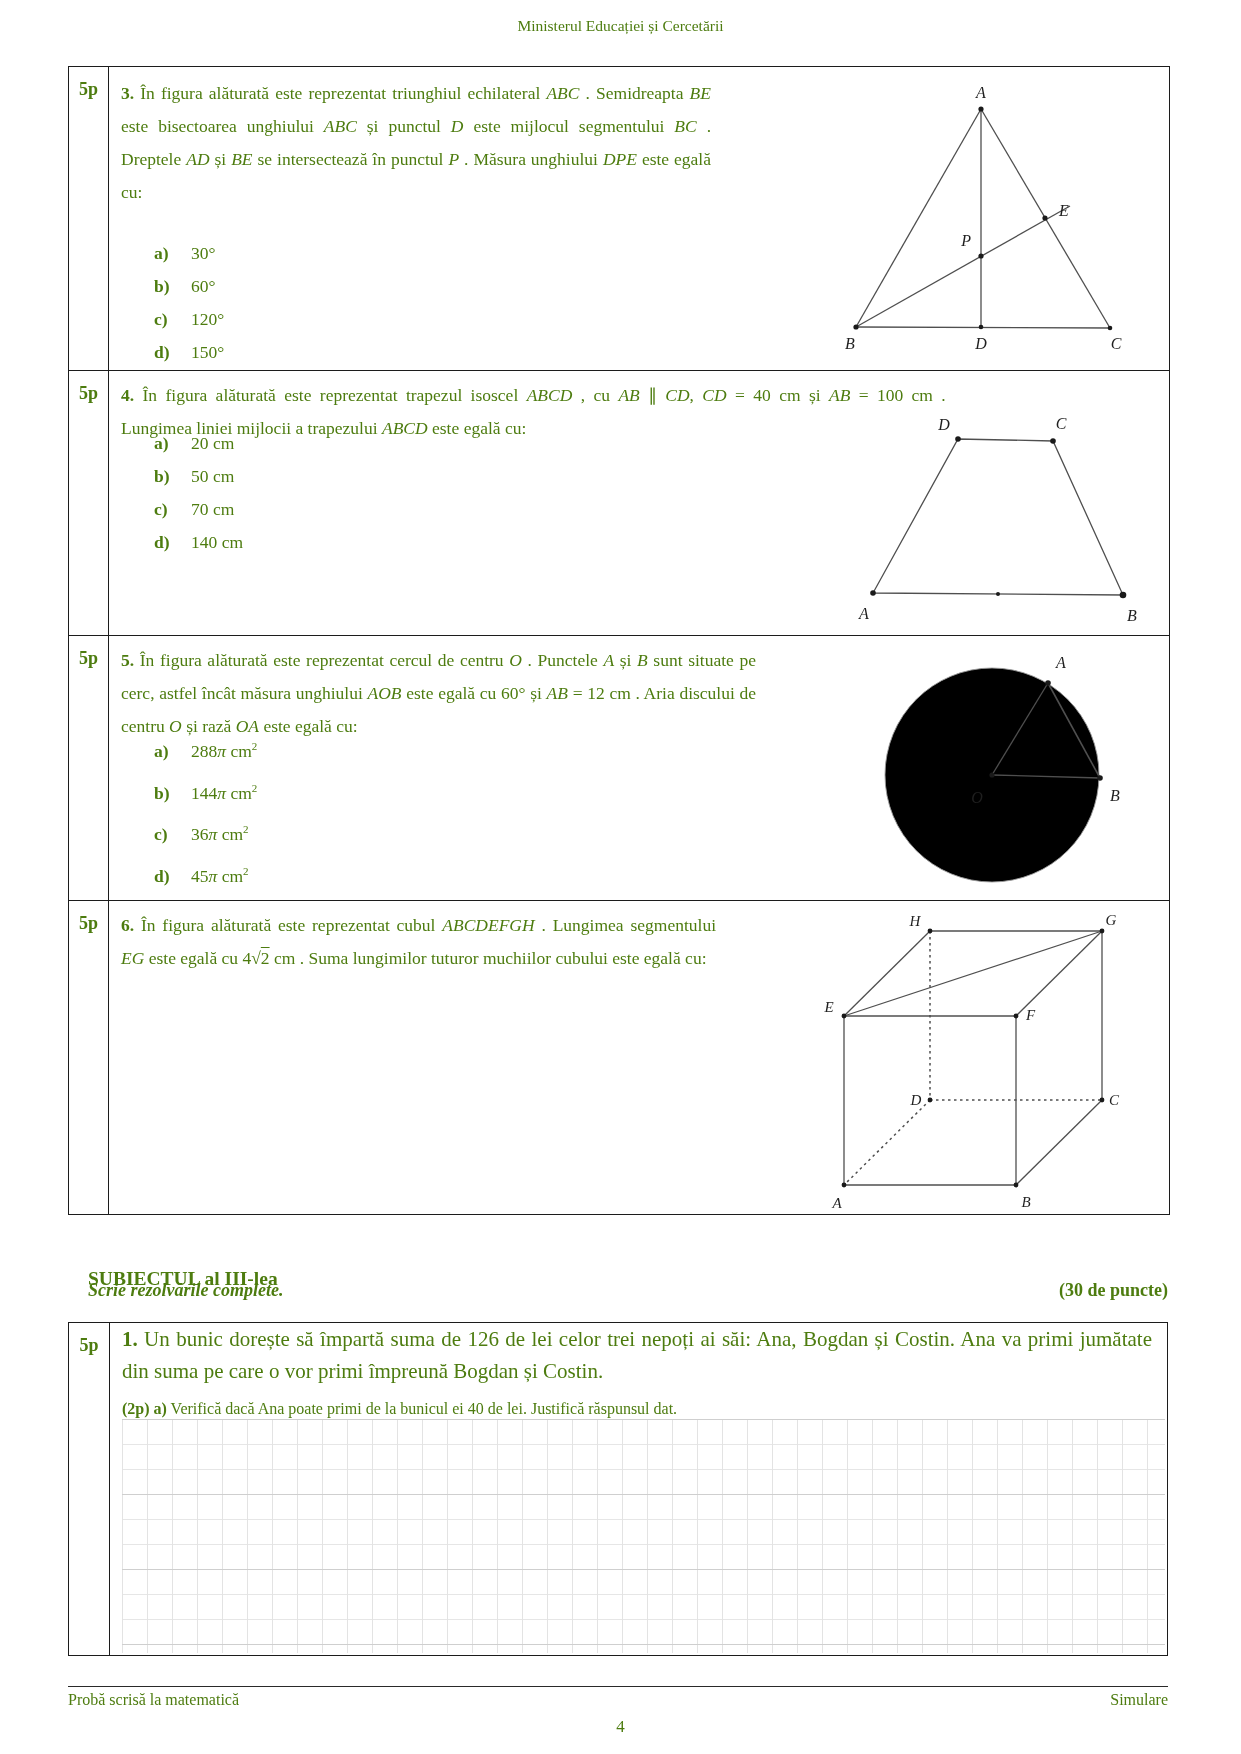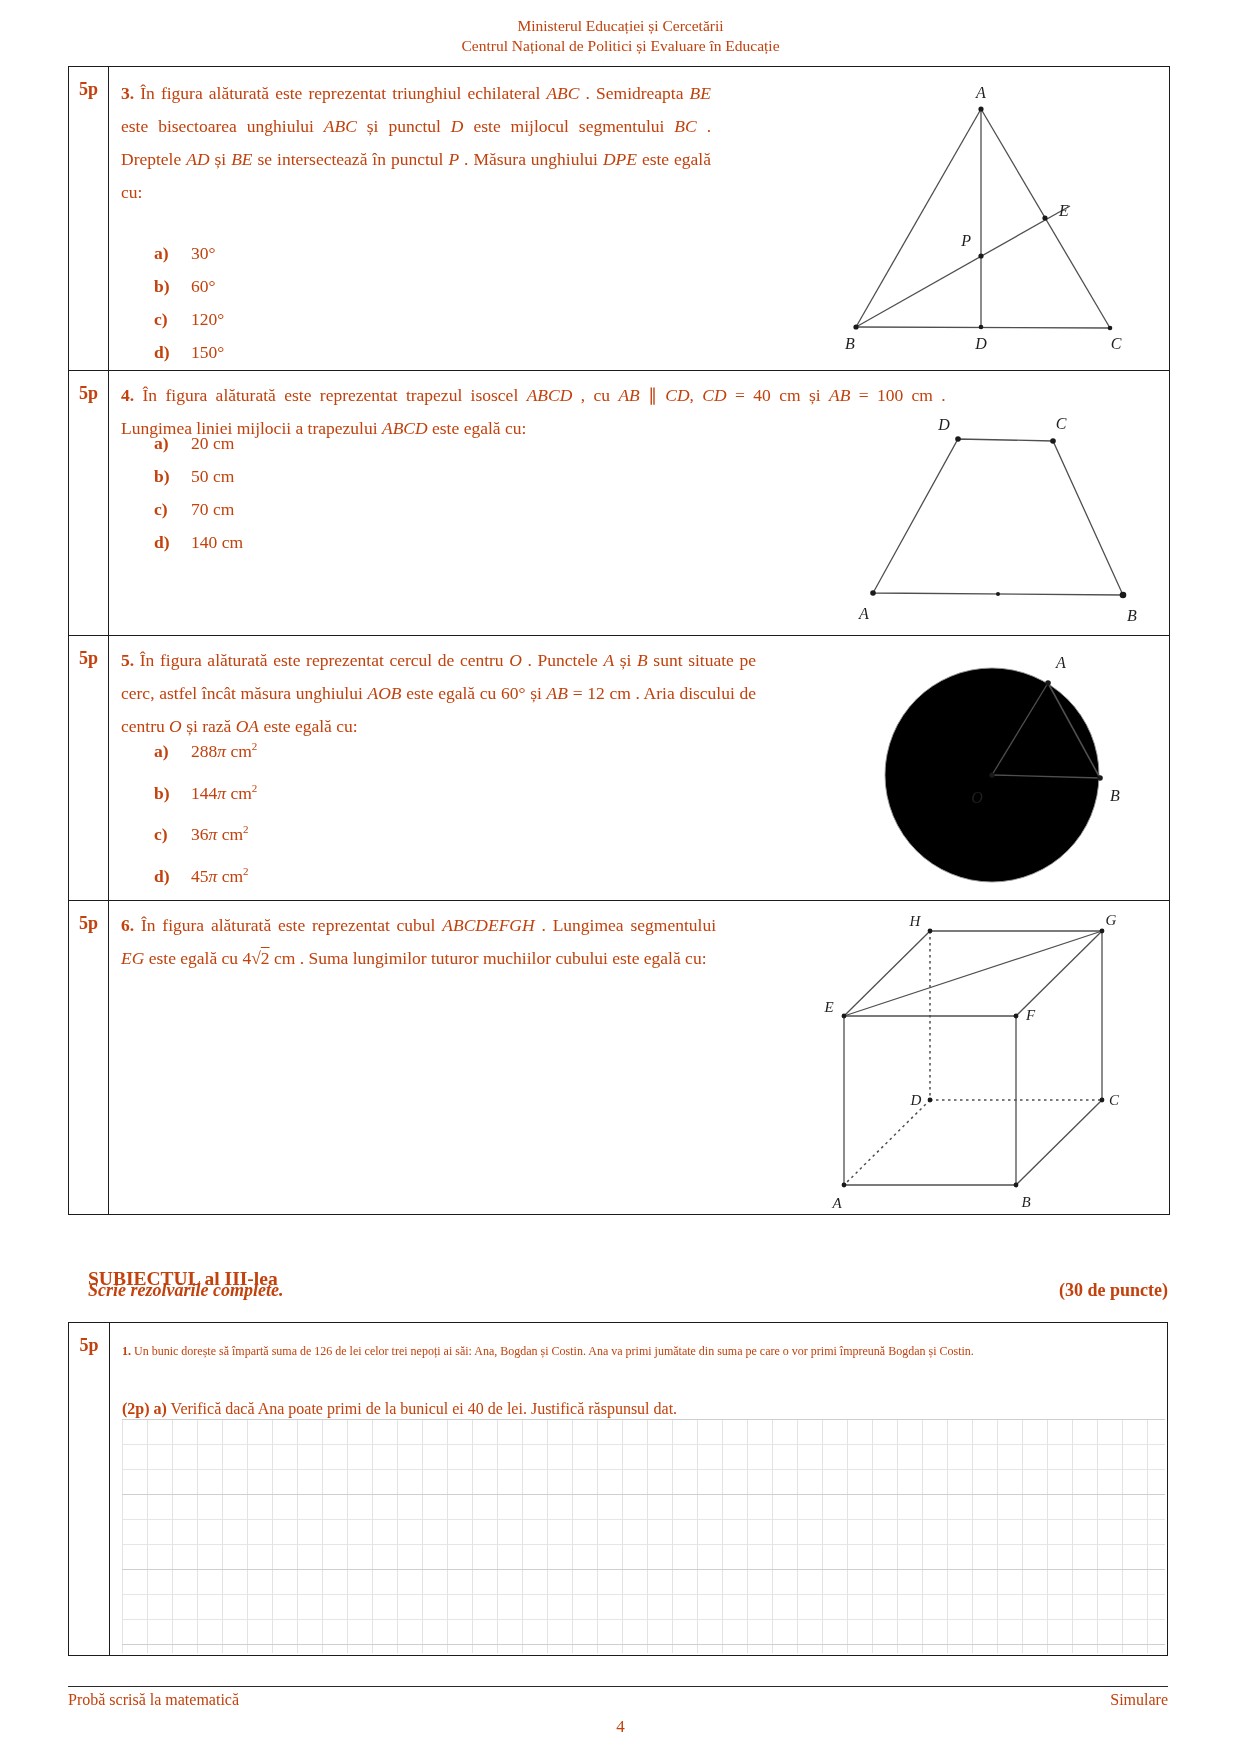--- a/index.html
+++ b/index.html
@@ -1,17 +1,17 @@
 <!DOCTYPE html>
 <html><head>
 <meta charset="utf-8">
 <style>
   html,body{margin:0;padding:0;background:#9a9a9a;}
   .page{position:relative;width:1241px;height:1754px;background:#ffffff;margin:0 auto;
-        font-family:"Liberation Serif",serif;color:#c2410c;overflow:hidden;}
+        font-family:"Liberation Serif",serif;color:#4d7c0f;overflow:hidden;}
   .hdr{position:absolute;top:16px;left:0;width:100%;text-align:center;
        font-size:15.5px;line-height:20px;}
   
   .qtable{position:absolute;left:68px;top:66px;width:1100px;border:1.5px solid #1c1c1c;}
   .qrow{position:relative;border-bottom:1.5px solid #1c1c1c;}
   .qrow.last{border-bottom:none;}
   .pts{position:absolute;left:0;top:0;bottom:0;width:40px;border-right:1.5px solid #1c1c1c;
        font-weight:bold;font-size:18px;text-align:center;padding-top:12px;box-sizing:border-box;}
   .qtext{position:absolute;left:52px;top:10px;font-size:17.5px;line-height:33px;text-align:justify;}
   .spread{word-spacing:4px;}
@@ -32,41 +32,40 @@
   .fig .lbl{font-family:"Liberation Serif",serif;font-style:italic;font-size:16px;
             fill:#1f1f1f;stroke:none;}
   .fig .lbl15{font-size:15px;}
   
   .sec-title{position:absolute;left:88px;top:1232px;font-size:19.5px;font-weight:bold;margin-top:36px;}
   .sec-sub{position:absolute;left:88px;top:1280px;font-size:18px;font-weight:bold;font-style:italic;}
   .sec-pts{position:absolute;right:73px;top:1280px;font-size:18px;font-weight:bold;}
   .wtable{position:absolute;left:68px;top:1322px;width:1100px;height:334px;
           border:1.5px solid #1c1c1c;box-sizing:border-box;}
   .wcontent{position:absolute;left:40px;top:0;right:0;bottom:0;border-left:1.5px solid #1c1c1c;}
-  .wpara{position:absolute;left:12px;top:12px;width:1030px;font-size:12px;line-height:32px;text-align:justify;}
+  .wpara{position:absolute;left:12px;top:0;width:1030px;font-size:21px;line-height:32px;text-align:justify;}
   .witem{position:absolute;left:12px;top:70px;width:1030px;font-size:16px;line-height:32px;}
   .wgrid{position:absolute;left:12px;right:2px;top:96px;bottom:2px;
     background-image:
       repeating-linear-gradient(to bottom, #cfcfcf 0 1px, transparent 1px 75px),
       repeating-linear-gradient(to right, #e3e3e3 0 1px, transparent 1px 25px),
       repeating-linear-gradient(to bottom, #e6e6e6 0 1px, transparent 1px 25px);}
   
   .footer-rule{position:absolute;left:68px;top:1686px;width:1100px;border-top:1.4px solid #2a2a2a;}
   .footer-left{position:absolute;left:68px;top:1691px;font-size:16px;}
   .footer-right{position:absolute;right:73px;top:1691px;font-size:16px;}
   .footer-page{position:absolute;left:0;top:1717px;width:100%;text-align:center;font-size:17px;}
 </style>
 </head>
 <body>
 
 <div class="page">
 
   <div class="hdr">
     <div>Ministerul Educației și Cercetării</div>
-    <div>Centrul Național de Politici și Evaluare în Educație</div>
   </div>
 
   <div class="qtable">
 
     <div class="qrow" style="height:303px">
       <div class="pts">5p</div>
       <div class="qtext" style="width:590px"><span class="bd">3.</span><span> În figura alăturată este reprezentat triunghiul echilateral </span><span class="it">ABC</span><span> . Semidreapta </span><span class="it">BE</span><span> este bisectoarea unghiului </span><span class="it">ABC</span><span> și punctul </span><span class="it">D</span><span> este mijlocul segmentului </span><span class="it">BC</span><span> . Dreptele </span><span class="it">AD</span><span> și </span><span class="it">BE</span><span> se intersectează în punctul </span><span class="it">P</span><span> . Măsura unghiului </span><span class="it">DPE</span><span> este egală cu:</span></div>
       <div class="answers" style="top:170px">
         <div class="ans"><span class="ltr">a)</span><span><span>30°</span></span></div>
         <div class="ans"><span class="ltr">b)</span><span><span>60°</span></span></div>

